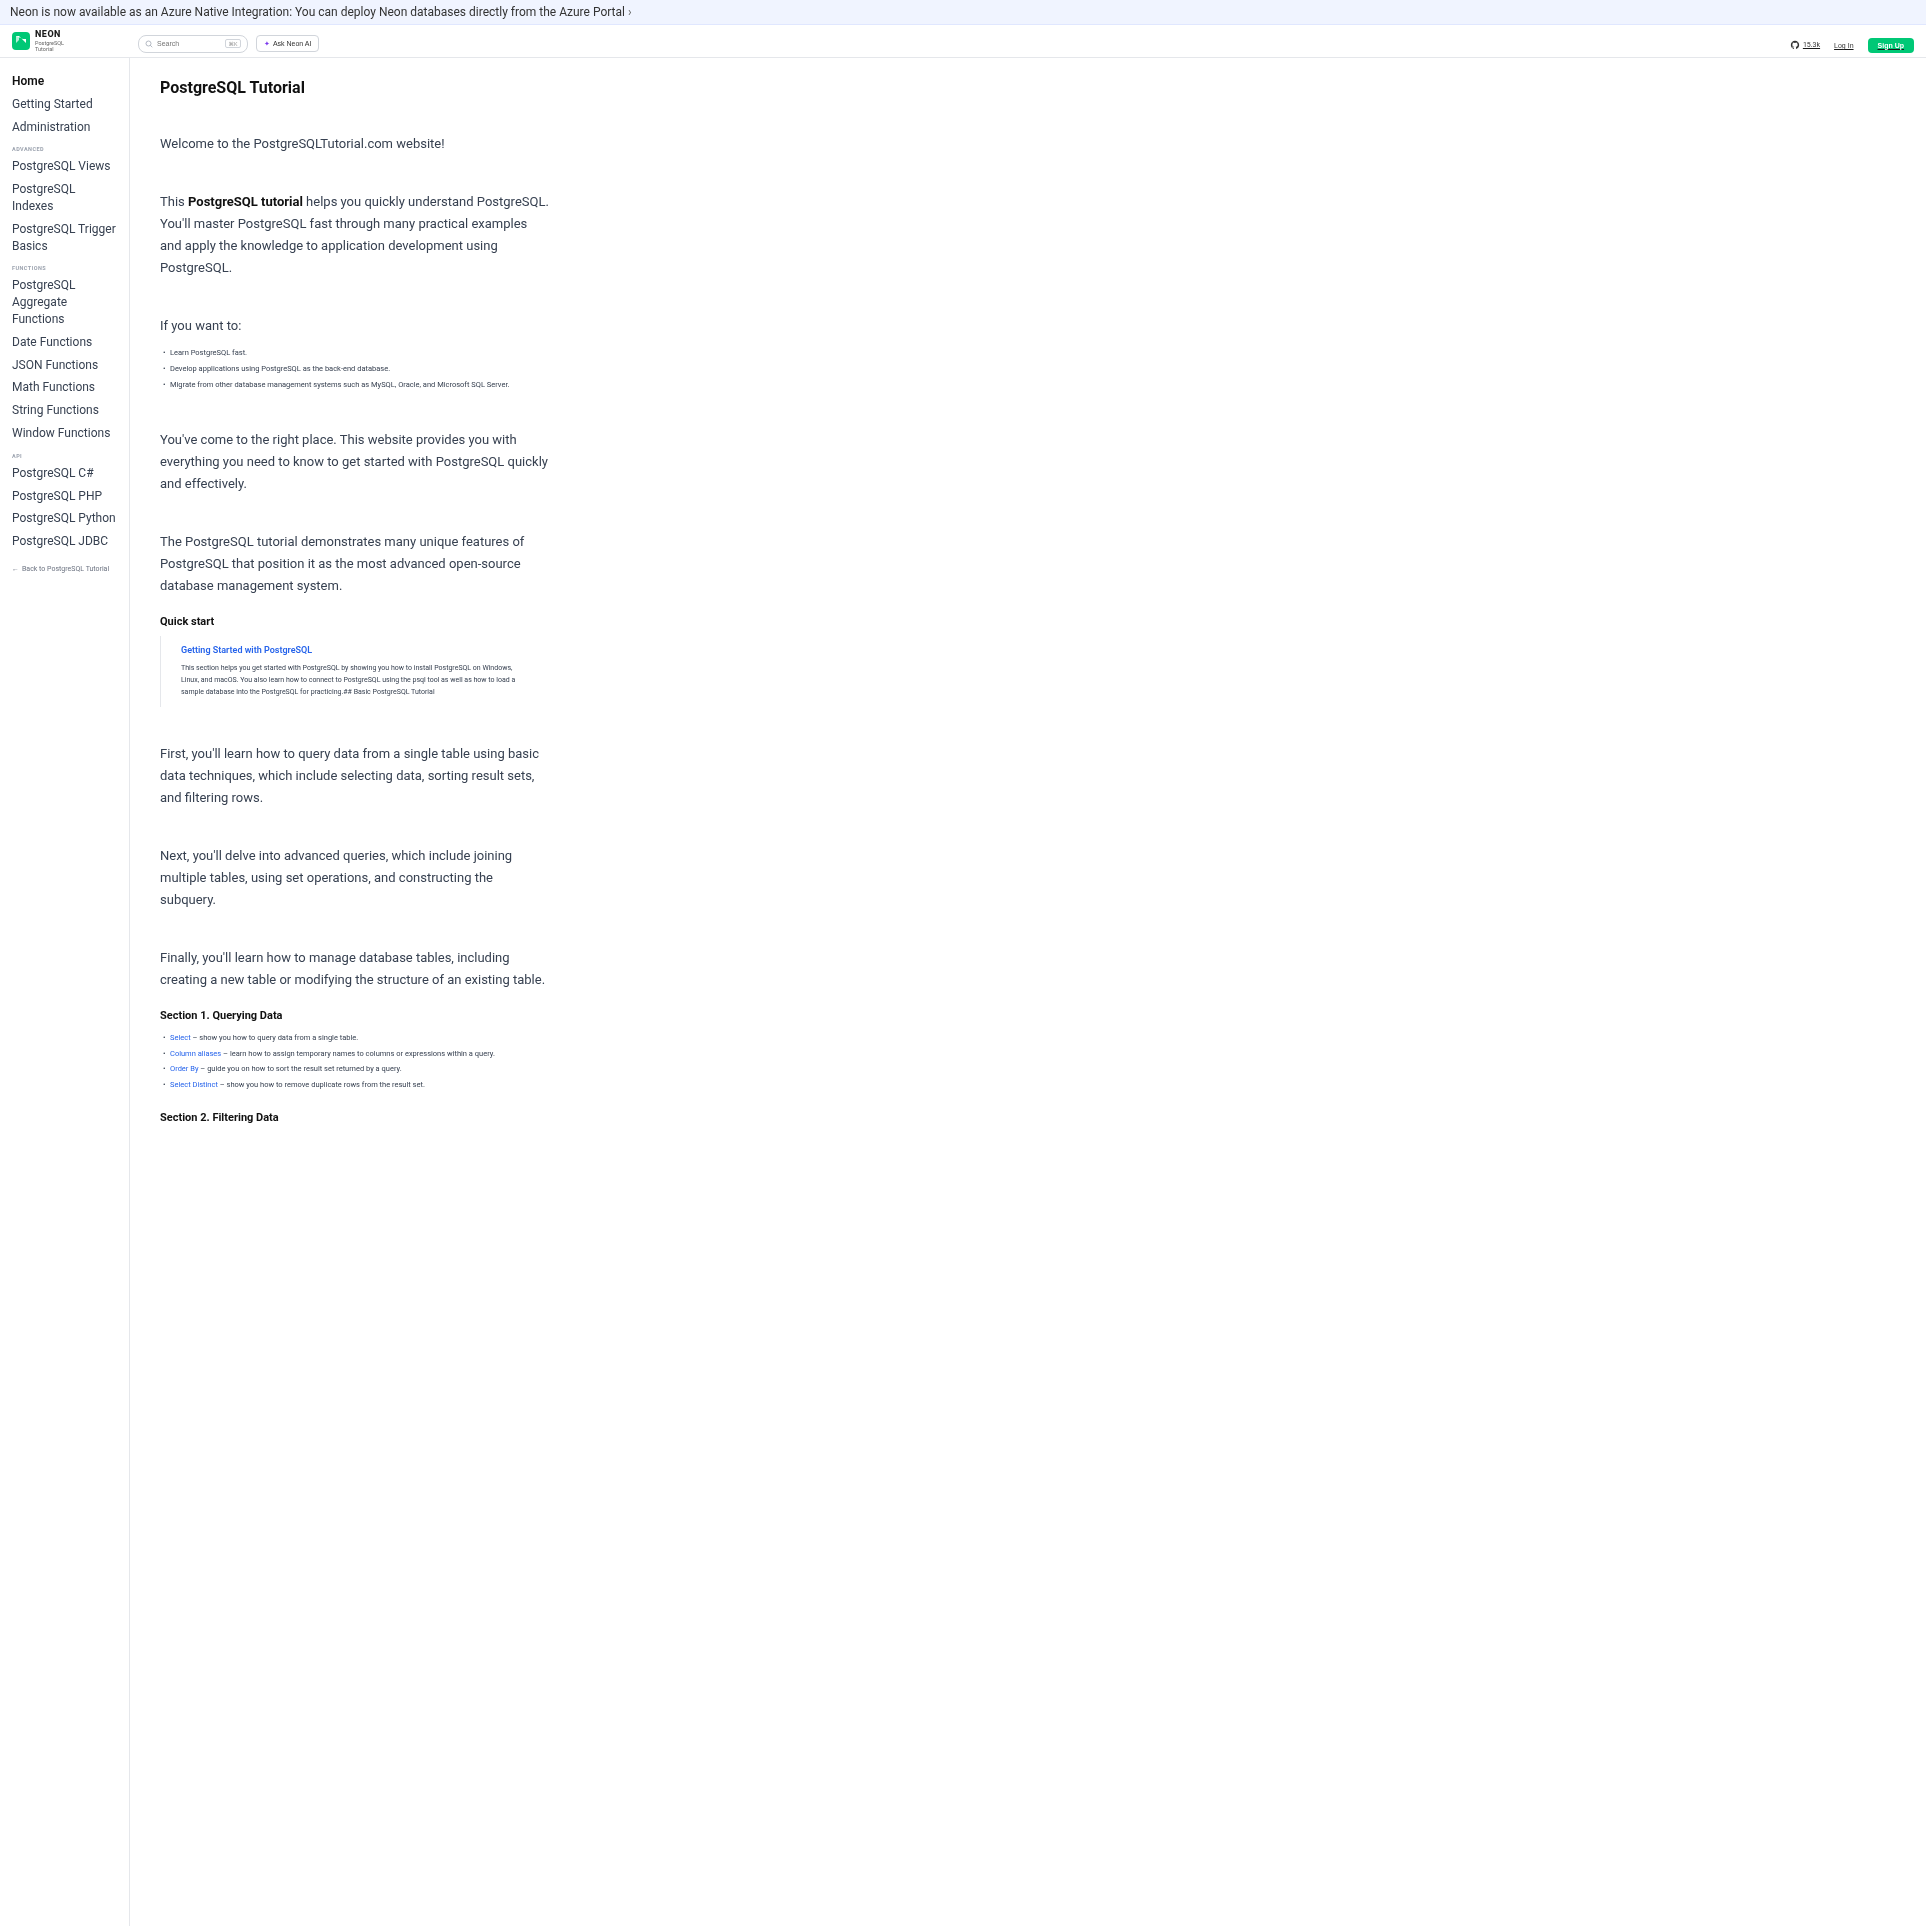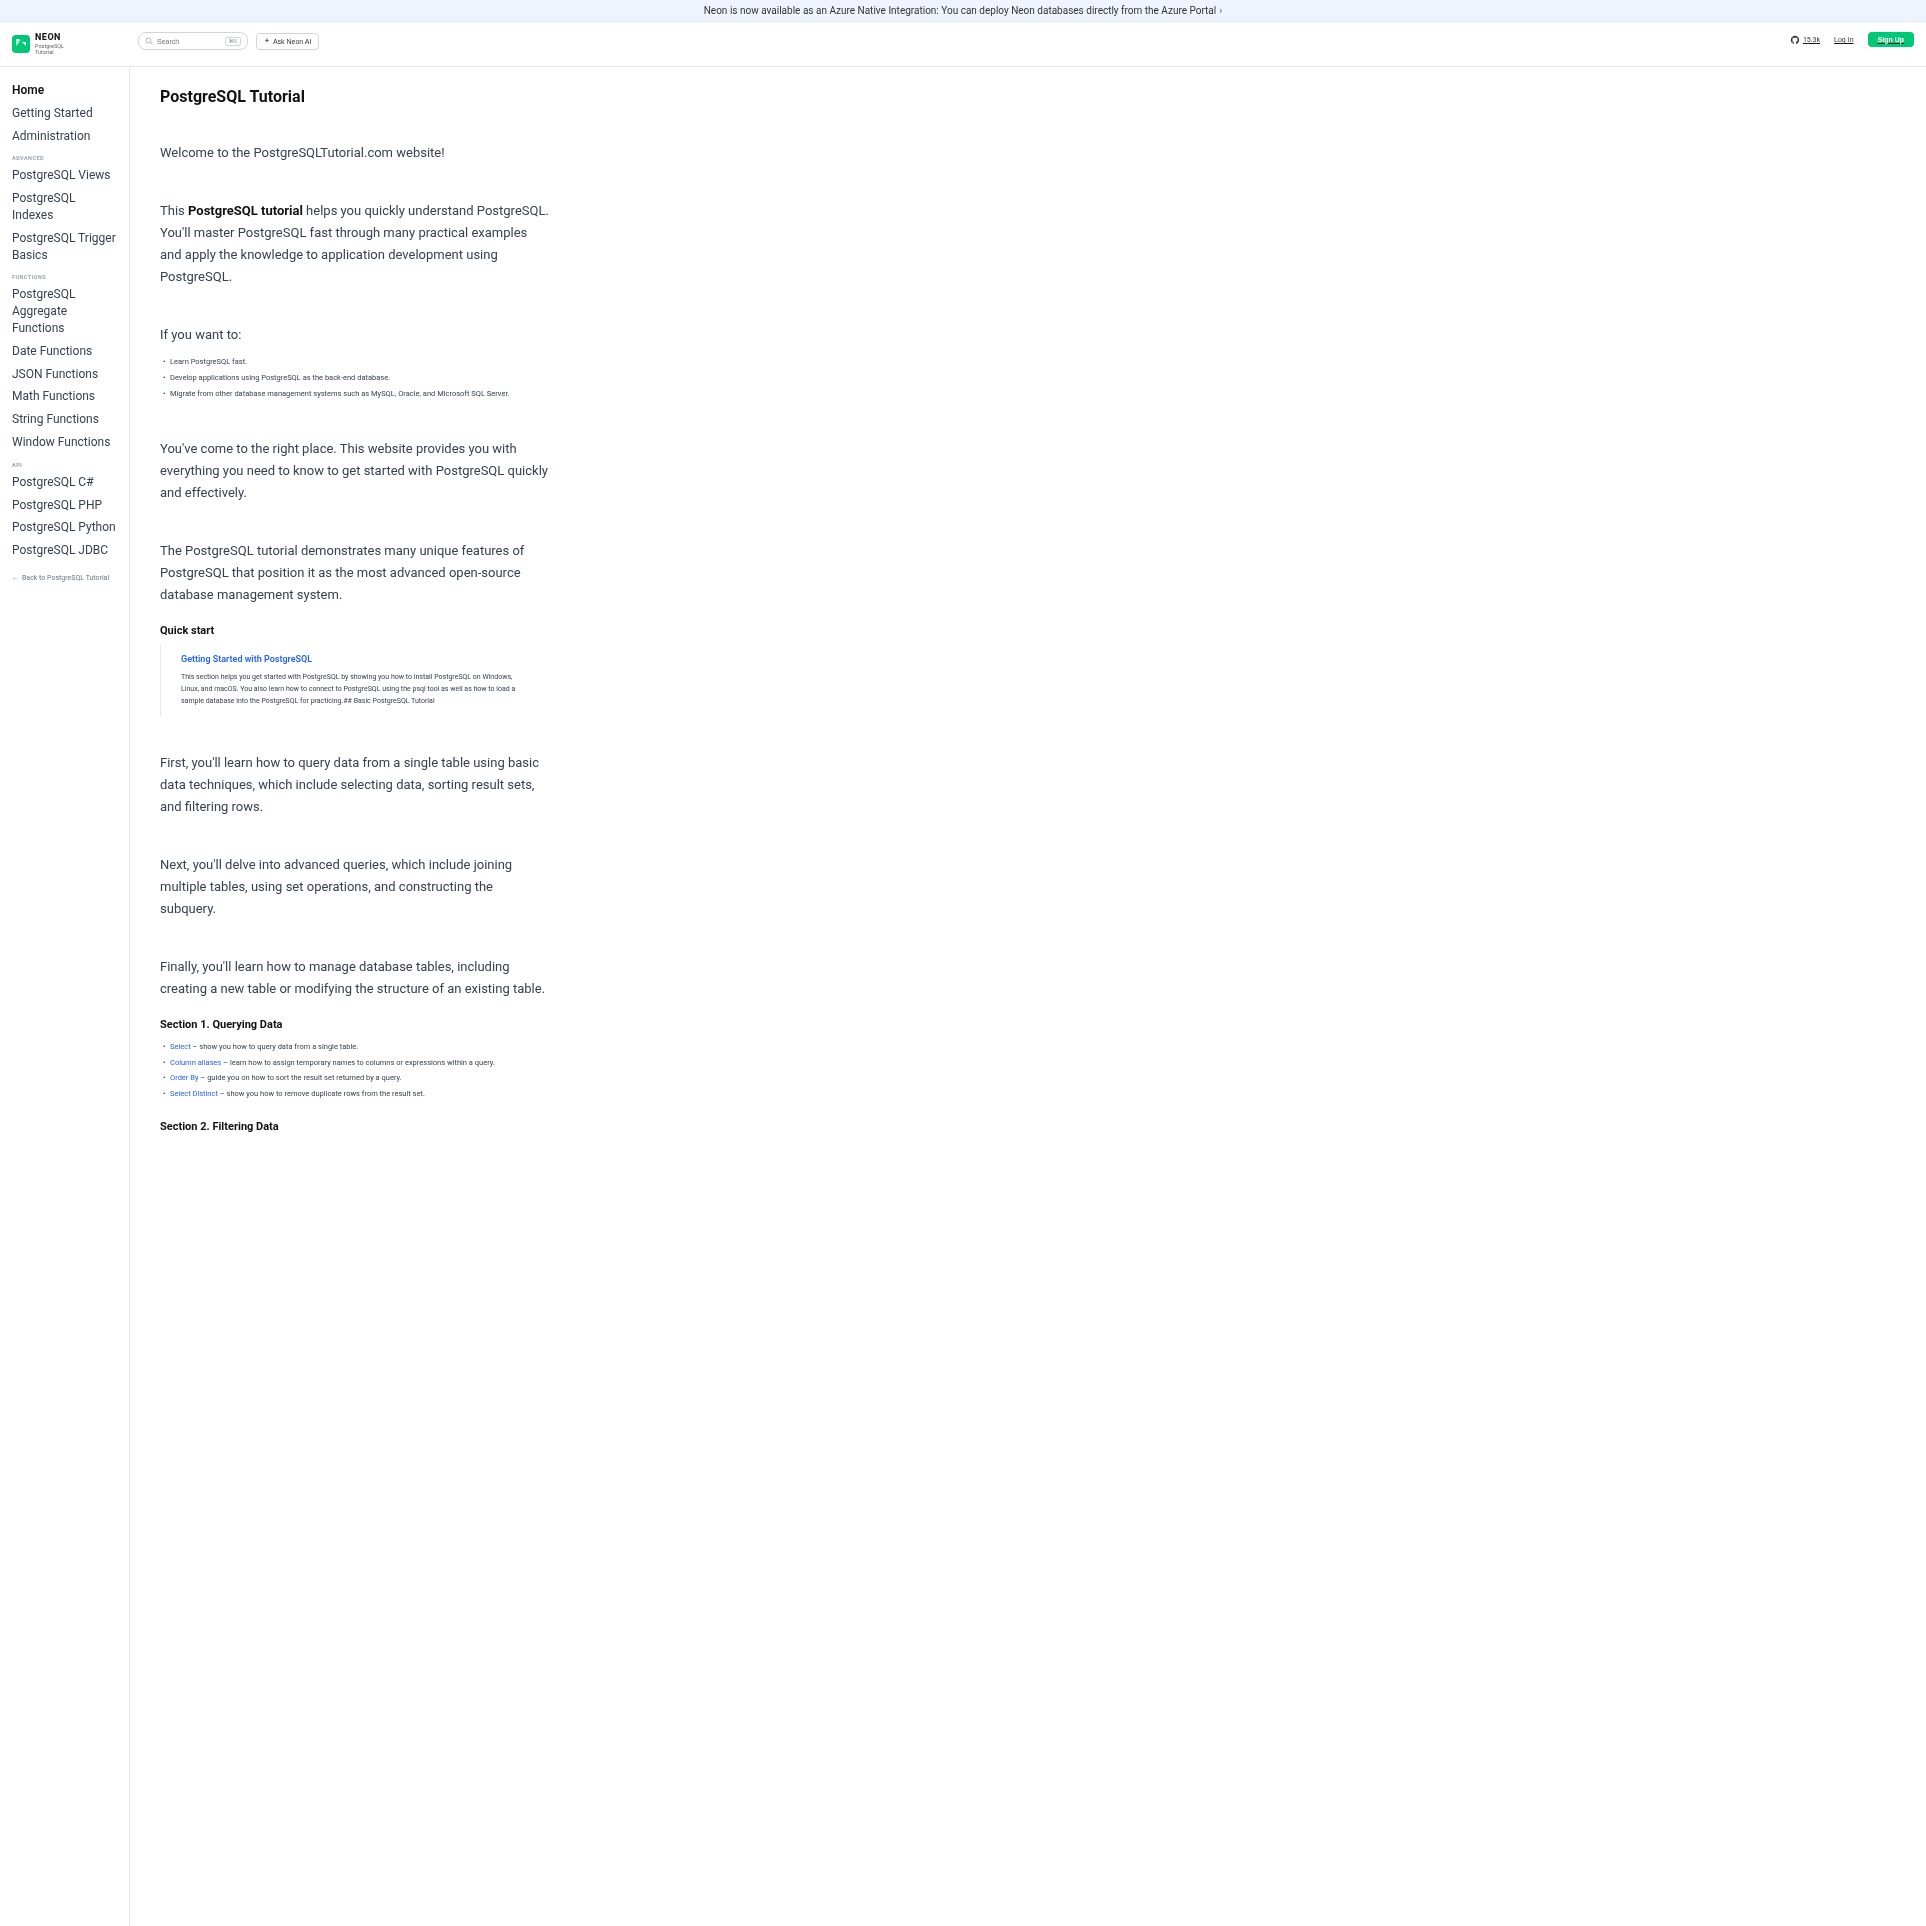--- a/index.html
+++ b/index.html
@@ -4,34 +4,33 @@
   <style>
     * { box-sizing: border-box; margin: 0; padding: 0; }
     body { font-family: -apple-system, BlinkMacSystemFont, 'Segoe UI', Roboto, sans-serif; font-size: 8px; color: #1a1a1a; background: #fff; }
 
     
     .announcement-bar {
       background: #f0f4ff;
       border-bottom: 0.5px solid #e0e7ff;
       text-align: center;
       padding: 5px 10px;
-      font-size: 10px;
+      font-size: 12px;
       color: #333;
       display: flex;
       align-items: center;
-      justify-content: center;
       gap: 3px;
     }
     .announcement-bar .arrow { color: #666; }
 
     
     .header {
       display: flex;
-      align-items: flex-start;
-      padding: 10px 12px;
+      align-items: flex-end;
+      padding: 4px 12px;
       border-bottom: 0.5px solid #e5e7eb;
       background: #fff;
       position: sticky;
       top: 11px;
       z-index: 100;
     }
     .logo-area {
       display: flex;
       align-items: center;
       gap: 5px;

